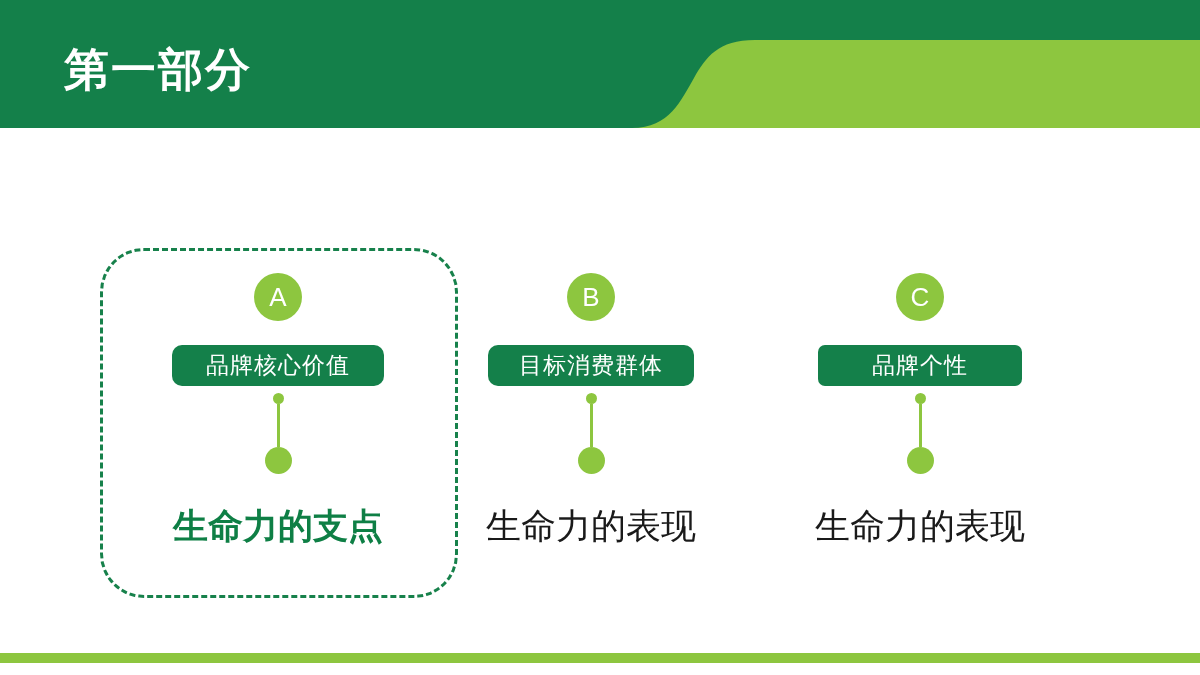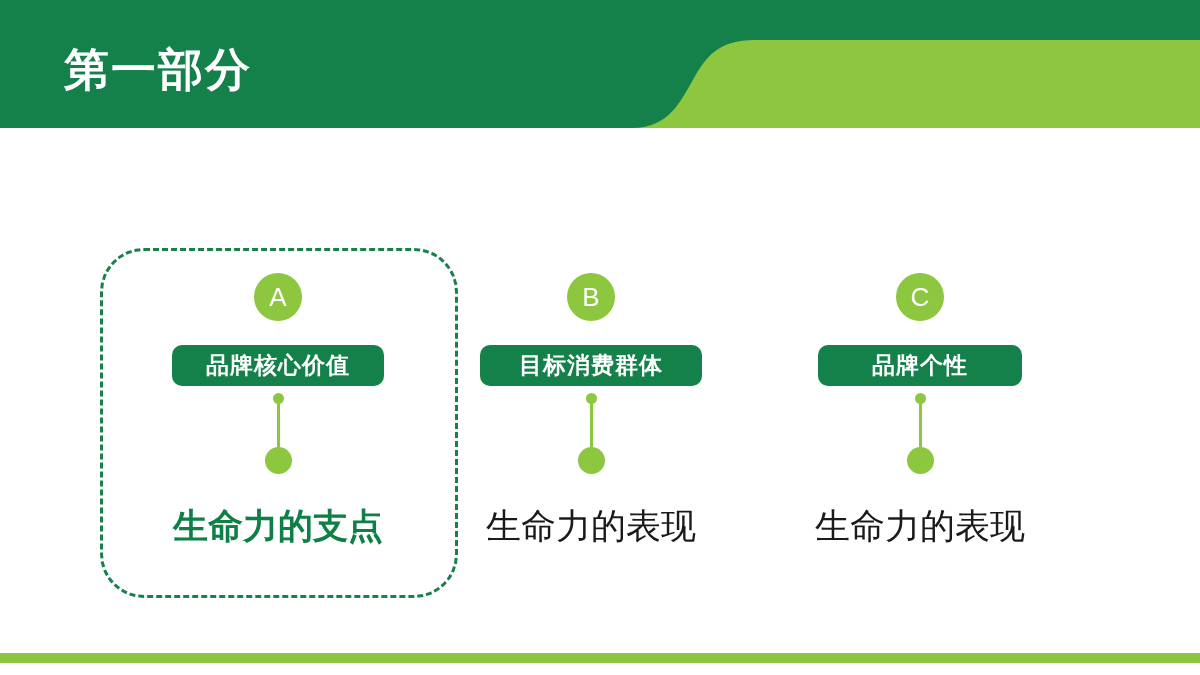--- a/index.html
+++ b/index.html
@@ -92,26 +92,26 @@
   .pill {
     margin-top: 24px;
     height: 41px;
     background: #14804A;
     border-radius: 10px;
     display: flex;
     align-items: center;
     justify-content: center;
   }
   .col-a .pill { width: 212px; }
-  .col-b .pill { width: 222px; }
-  .col-c .pill { width: 204px; }
+  .col-b .pill { width: 206px; }
+  .col-c .pill { width: 204px; border-radius: 7px; }
   .pill span {
     color: #ffffff;
     font-size: 23px;
-    font-weight: bold;
+    font-weight: normal;
     letter-spacing: 1px;
   }
 
   .connector {
     display: flex;
     flex-direction: column;
     align-items: center;
     margin-top: 7px;
   }
   .dot-small {

